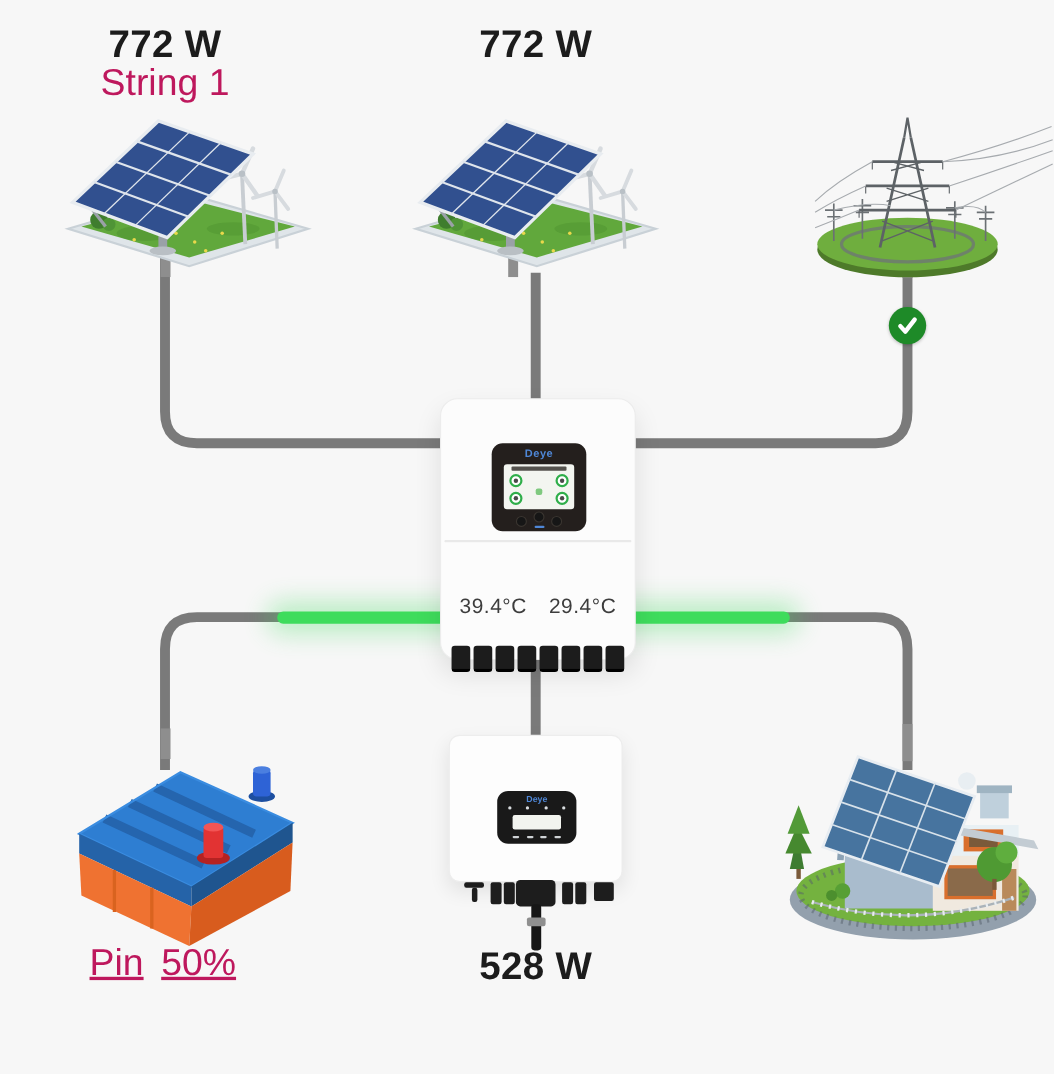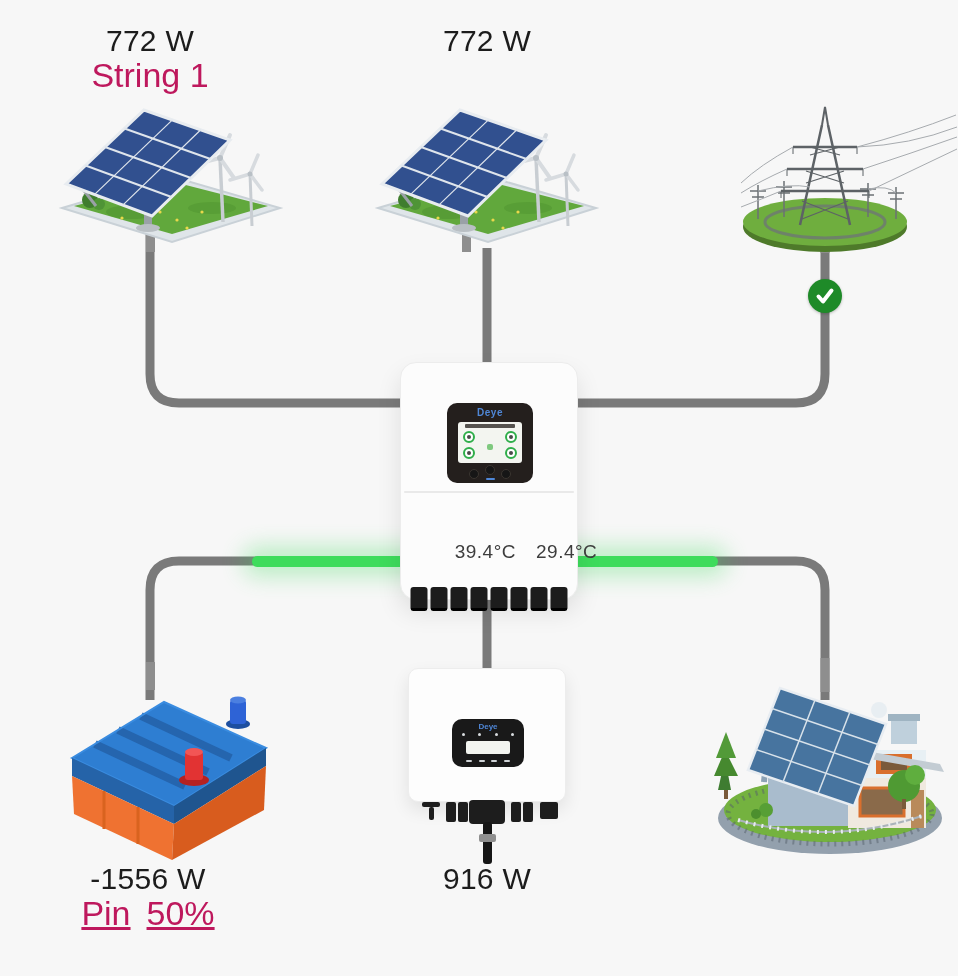--- a/index.html
+++ b/index.html
@@ -15,21 +15,21 @@
     background:#3edc5c;border-radius:6px;z-index:2;
     box-shadow:0 0 22px 9px rgba(62,220,92,.33);
   }
   .check-badge{
     position:absolute;left:808px;top:279px;width:34px;height:34px;border-radius:50%;
     background:#1e8a28;z-index:4;display:flex;align-items:center;justify-content:center;
     box-shadow:0 1px 3px rgba(0,0,0,.25);
   }
   
   .node-label{position:absolute;width:240px;text-align:center;z-index:5;}
-  .node-label .value{font-size:30px;font-weight:400;letter-spacing:.3px;line-height:38px;color:#1c1c1c;}
+  .node-label .value{font-size:35px;font-weight:700;letter-spacing:.3px;line-height:38px;color:#1c1c1c;}
   .node-label .sub{font-size:34px;font-weight:400;line-height:30px;margin-top:0;color:#be185d;}
   .pin-row{display:flex;justify-content:center;gap:16px;text-decoration:underline;}
   #lbl-string1{left:30px;top:22px;}
   #lbl-string2{left:367px;top:22px;}
   #lbl-grid{left:705px;top:22px;}
   #lbl-battery{left:28px;top:860px;}
   #lbl-micro{left:367px;top:860px;}
   #lbl-load{left:705px;top:860px;}
   
   .illus{position:absolute;z-index:3;}
@@ -50,21 +50,21 @@
   .inv-screen{position:absolute;left:11px;top:19px;width:64px;height:41px;background:#f3f5f0;border-radius:3px;}
   .screen-header{position:absolute;top:2px;left:7px;right:7px;height:4px;background:#55524e;border-radius:1px;}
   .gauge{position:absolute;width:12px;height:12px;border:2px solid #2fae4a;border-radius:50%;box-sizing:border-box;background:#fff;}
   .gauge::after{content:"";position:absolute;left:2px;top:2px;width:4px;height:4px;background:#4a4a4a;border-radius:50%;}
   .g1{left:5px;top:9px;} .g2{right:5px;top:9px;} .g3{left:5px;bottom:4px;} .g4{right:5px;bottom:4px;}
   .screen-center{position:absolute;left:29px;top:22px;width:6px;height:6px;background:#7fc97f;border-radius:2px;}
   .inv-btn{position:absolute;width:10px;height:10px;border-radius:50%;background:#161616;border:1px solid #3a3530;box-sizing:border-box;}
   .b-up{left:38px;top:62px;} .b-left{left:22px;top:66px;} .b-right{left:54px;top:66px;}
   .inv-dash{position:absolute;left:39px;bottom:3px;width:9px;height:2px;background:#4f87d7;border-radius:1px;}
   .inv-temps{position:absolute;top:178px;width:100%;display:flex;justify-content:center;gap:20px;
-    font-size:19px;color:#3d3d3d;letter-spacing:.5px;padding-left:37px;}
+    font-size:19px;color:#3d3d3d;letter-spacing:.5px;}
   .inv-connectors{position:absolute;bottom:-12px;left:50%;transform:translateX(-50%);display:flex;gap:3px;}
   .inv-connectors .conn{width:17px;height:24px;background:#1c1c1c;border-radius:3px;border-bottom:3px solid #000;box-sizing:border-box;}
   
   .micro{position:absolute;left:408px;top:668px;width:158px;height:198px;z-index:3;}
   .micro-body{position:absolute;left:0;top:0;width:158px;height:134px;background:#fdfdfd;border:1px solid #ededed;
     border-radius:10px;box-sizing:border-box;box-shadow:0 8px 18px rgba(0,0,0,.09);}
   .micro-display{position:absolute;left:43px;top:50px;width:72px;height:48px;background:#191919;border-radius:10px;}
   .micro-logo{position:absolute;top:3px;width:100%;text-align:center;color:#4f87d7;font-size:8px;font-weight:700;}
   .led-row{position:absolute;top:14px;left:10px;right:10px;display:flex;justify-content:space-between;}
   .led{width:3px;height:3px;border-radius:50%;background:#d9dde0;}
@@ -96,28 +96,27 @@
   </div>
 
   <div class="node-label" id="lbl-string1">
     <div class="value">772 W</div>
     <div class="sub">String 1</div>
   </div>
   <div class="node-label" id="lbl-string2">
     <div class="value">772 W</div>
   </div>
   <div class="node-label" id="lbl-battery">
-    <div class="value">-1556 W</div>
     <div class="sub pin-row">
       <span>Pin</span>
       <span>50%</span>
     </div>
   </div>
   <div class="node-label" id="lbl-micro">
-    <div class="value">916 W</div>
+    <div class="value">528 W</div>
   </div>
   <div class="node-label" id="lbl-load">
   </div>
 
   <svg class="illus" id="solar1" width="238" height="152" viewBox="0 0 238 152">
     <rect x="94" y="128" width="9" height="24" fill="#8e8e8e"></rect>
     <polygon points="10,108 118,76 228,108 120,142" fill="#dfe5e9" stroke="#c9d1d7" stroke-width="2"></polygon>
     <polygon points="22,106 118,81 216,106 120,134" fill="#61a83c"></polygon>
     <ellipse cx="80" cy="112" rx="26" ry="7" fill="#4c8f2e" opacity=".45"></ellipse>
     <ellipse cx="160" cy="108" rx="24" ry="6" fill="#4c8f2e" opacity=".4"></ellipse>

